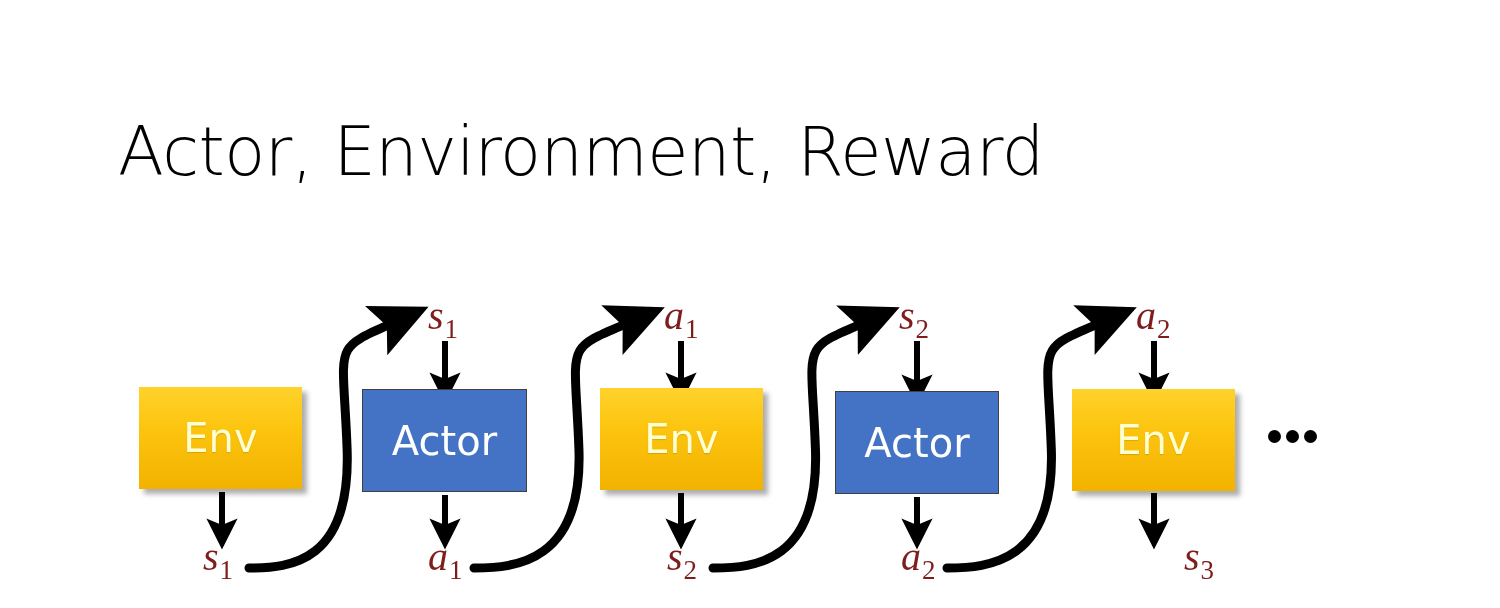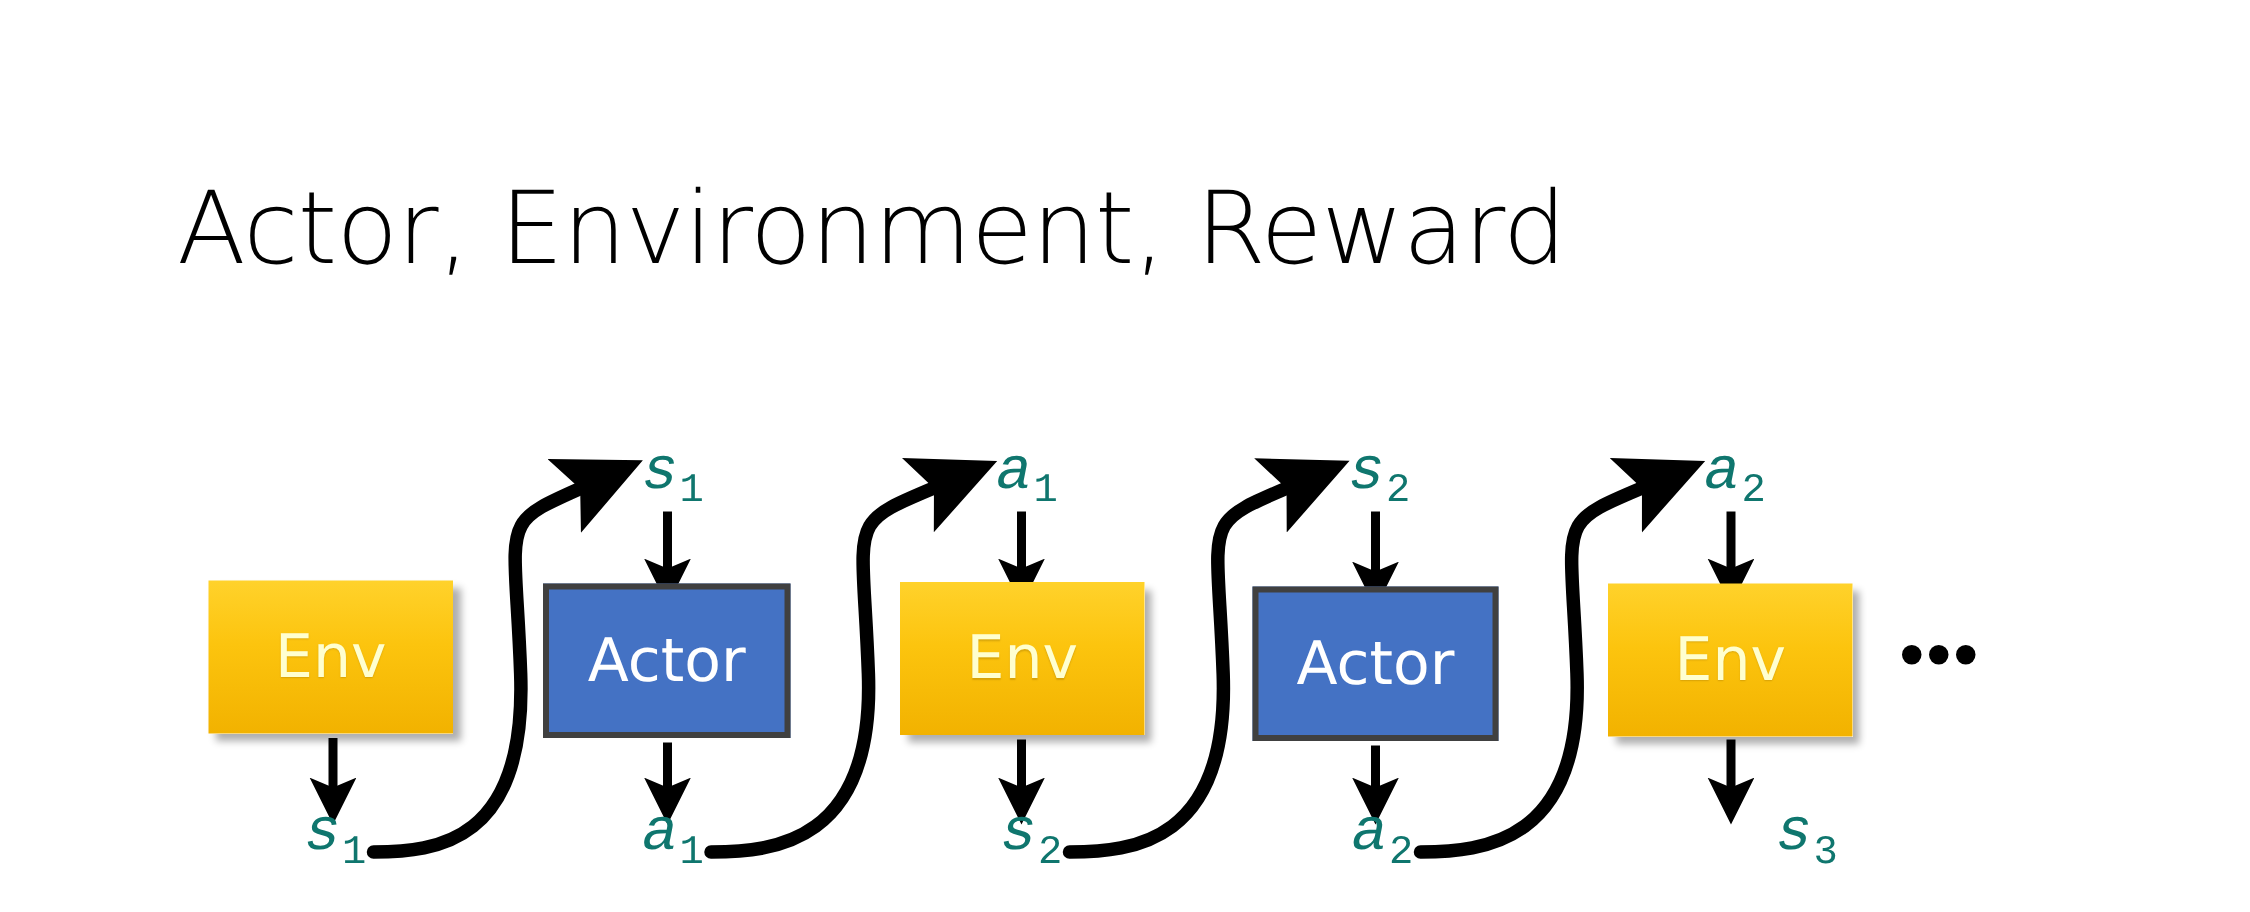--- a/index.html
+++ b/index.html
@@ -56,38 +56,38 @@
     background: linear-gradient(180deg, #FFD22B 0%, #FCC40E 42%, #F2B200 100%);
     color: #FFFFCF;
     box-shadow: 5px 5px 5px rgba(0,0,0,0.32);
     font-size: 40px;
     font-weight: 400;
     text-shadow: 0 1px 1px rgba(120,80,0,0.25);
     text-align: center;
   }
   .node-box.actor {
     background: #4472C4;
-    border: 4px solid #404040;
+    border: 1px solid #404040;
     color: #FFFFFF;
     font-size: 40px;
     font-weight: 400;
   }
   .node-label-text {
     font-family: "DejaVu Sans", sans-serif;
     font-weight: 400;
     display: block;
   }
 
   
   .math-label {
     position: absolute;
-    font-family: Liberation Mono, monospace;
+    font-family: Liberation Serif, serif;
     font-style: italic;
     font-size: 40px;
-    color: #0f766e;
+    color: #7f1d1d;
     white-space: nowrap;
     line-height: 1;
   }
   .math-label .sub {
     font-size: 27px;
     font-style: normal;
     vertical-align: baseline;
     position: relative;
     top: 9px;
     left: 1px;

